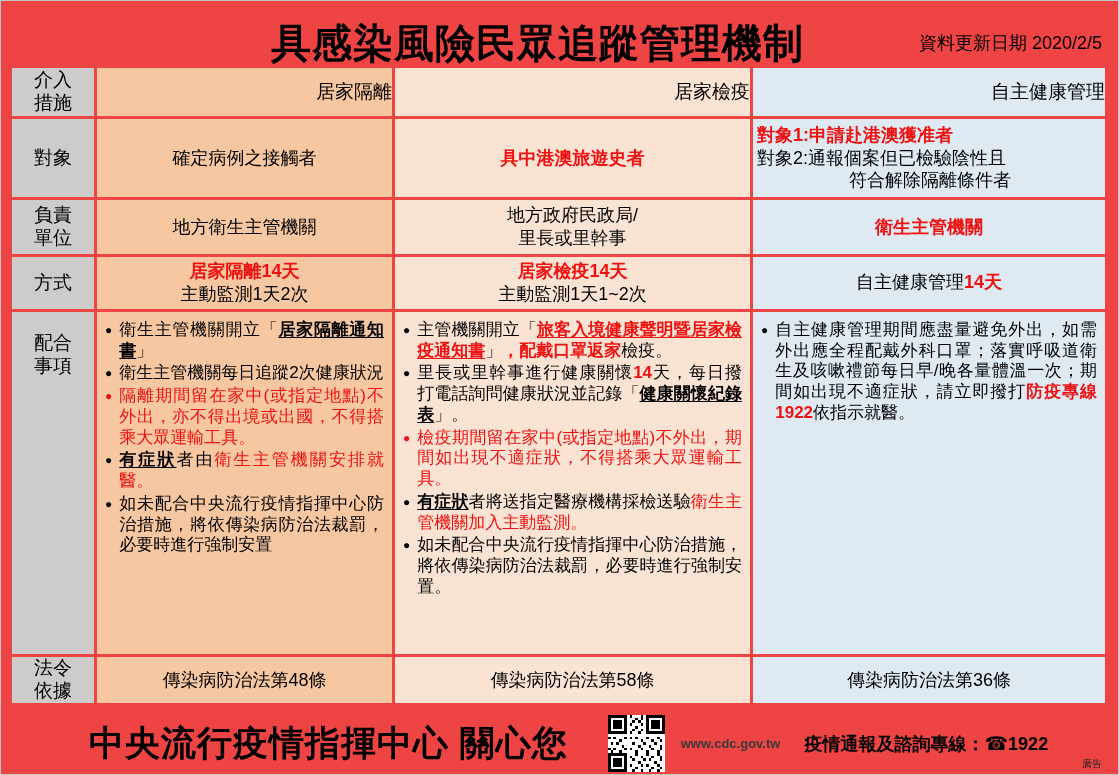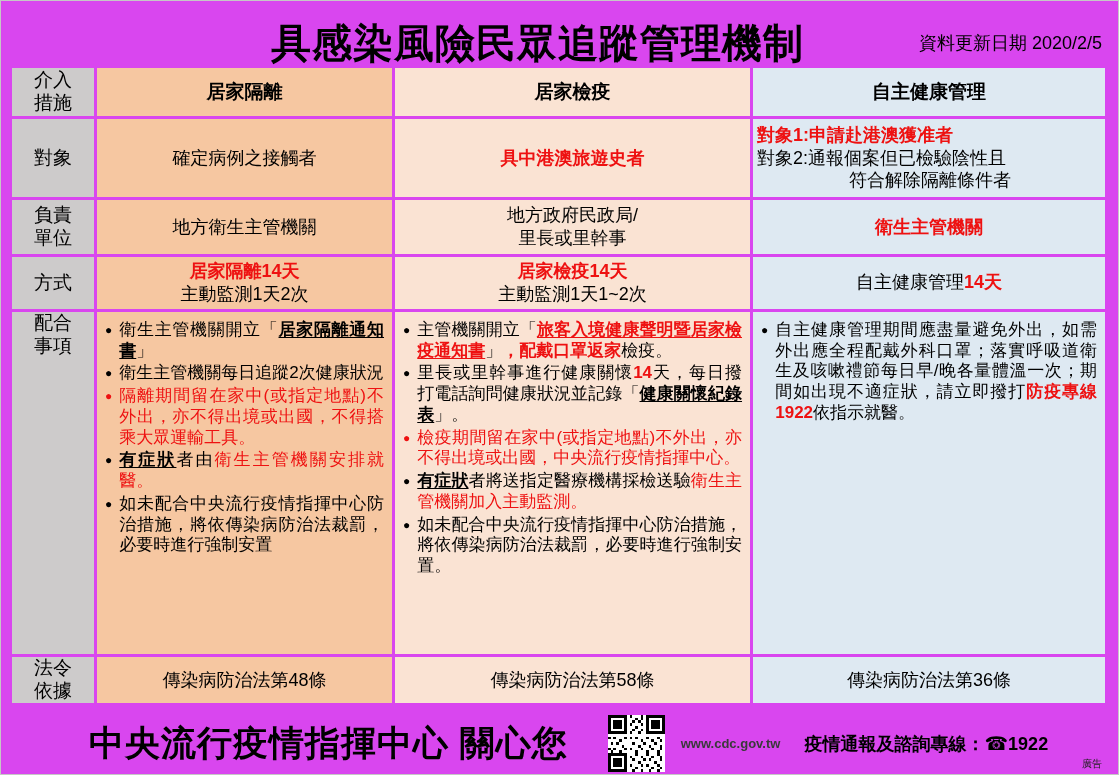--- a/index.html
+++ b/index.html
@@ -1,48 +1,48 @@
 <!DOCTYPE html>
 <html style="--red: #ee1111; --col1: #f6c7a1; --col2: #fae3d3; --col3: #dee9f2; --gray: #cdcbcb;"><head>
 <meta charset="utf-8">
 <style>
   *{box-sizing:border-box;margin:0;padding:0}
   html,body{background:#fff}
   body{font-family:"Liberation Sans","DejaVu Sans",sans-serif;color:#000}
-  .page{width:1119px;height:775px;border:1px solid #c6c6c6;background:#d946ef;position:relative;overflow:hidden}
+  .page{width:1119px;height:775px;border:1px solid #c6c6c6;background:#ef4444;position:relative;overflow:hidden}
 
   
   .header{height:62px;position:relative;display:flex;justify-content:center;align-items:flex-end}
   .title{font-size:40px;font-weight:bold;line-height:1;letter-spacing:1px;transform:translateX(-22px)}
   .update-date{position:absolute;right:16px;bottom:8px;font-size:18px}
 
   
   table.main{border-collapse:separate;border-spacing:3px;margin:2px 0 0 8px;width:1099px;table-layout:fixed}
   col.c0{width:82px}col.c1{width:295px}col.c2{width:355px}col.c3{width:352px}
   td{vertical-align:middle;overflow:hidden}
   .rh{background:var(--gray);text-align:center;font-size:19px;line-height:1.2;white-space:pre-line}
-  .ch{text-align:center;font-size:19px;font-weight:bold}
+  .ch{text-align:right;font-size:19px;font-weight:normal}
   .bg1{background:var(--col1)} .bg2{background:var(--col2)} .bg3{background:var(--col3)}
   tr.r-head{height:48px}
   tr.r-target{height:78px}
   tr.r-unit{height:54px}
   tr.r-method{height:52px}
   tr.r-items{height:342px}
   tr.r-law{height:46px}
   .center{text-align:center;font-size:18px}
   .line{line-height:1.3}
   .seg-r{color:var(--red)}
   .seg-rb{color:var(--red);font-weight:bold}
   .seg-bu{font-weight:bold;text-decoration:underline;text-underline-offset:2px}
   .seg-rbu{color:var(--red);font-weight:bold;text-decoration:underline;text-underline-offset:2px}
   .target-self{font-size:18px;padding-left:4px}
   .target-self .line{text-align:left;line-height:1.25}
   .target-self .line:nth-child(3){padding-left:92px}
   tr.r-items td.cell{vertical-align:top;padding:8px 8px 4px 8px}
-  tr.r-items td.rh{vertical-align:top;padding-top:0}
+  tr.r-items td.rh{vertical-align:top;padding-top:20px}
   .bullet-item{display:flex;gap:7px;margin-bottom:2px}
   .marker{font-size:12px;line-height:20px;flex:0 0 auto}
   .marker-red{color:var(--red)}
   .bullet-text{font-size:17px;line-height:1.22;text-align:justify;flex:1}
 
   
   .footer{display:flex;align-items:center;padding:9px 0 0 88px;gap:40px}
   .slogan{font-size:35px;font-weight:bold;letter-spacing:1px;white-space:nowrap}
   .qr{width:57px;height:57px;flex:0 0 auto}
   .site{font-size:13px;color:#3a3a3a;font-weight:bold;margin-left:-24px;white-space:nowrap}
@@ -138,21 +138,21 @@
             <div class="bullet-item">
               <span class="marker marker-black">●</span>
               <div class="bullet-text"><span>主管機關開立「</span><span class="seg-rbu">旅客入境健康聲明暨居家檢疫通知書</span><span>」</span><span class="seg-rb">，配戴口罩返家</span><span>檢疫。</span></div>
             </div>
             <div class="bullet-item">
               <span class="marker marker-black">●</span>
               <div class="bullet-text"><span>里長或里幹事進行健康關懷</span><span class="seg-rb">14</span><span>天，每日撥打電話詢問健康狀況並記錄「</span><span class="seg-bu">健康關懷紀錄表</span><span>」。</span></div>
             </div>
             <div class="bullet-item">
               <span class="marker marker-red">●</span>
-              <div class="bullet-text"><span class="seg-r">檢疫期間留在家中(或指定地點)不外出，亦不得出境或出國，中央流行疫情指揮中心。</span></div>
+              <div class="bullet-text"><span class="seg-r">檢疫期間留在家中(或指定地點)不外出，期間如出現不適症狀，不得搭乘大眾運輸工具。</span></div>
             </div>
             <div class="bullet-item">
               <span class="marker marker-black">●</span>
               <div class="bullet-text"><span class="seg-bu">有症狀</span><span>者將送指定醫療機構採檢送驗</span><span class="seg-r">衛生主管機關加入主動監測。</span></div>
             </div>
             <div class="bullet-item">
               <span class="marker marker-black">●</span>
               <div class="bullet-text"><span>如未配合中央流行疫情指揮中心防治措施，將依傳染病防治法裁罰，必要時進行強制安置。</span></div>
             </div>
           </td>

